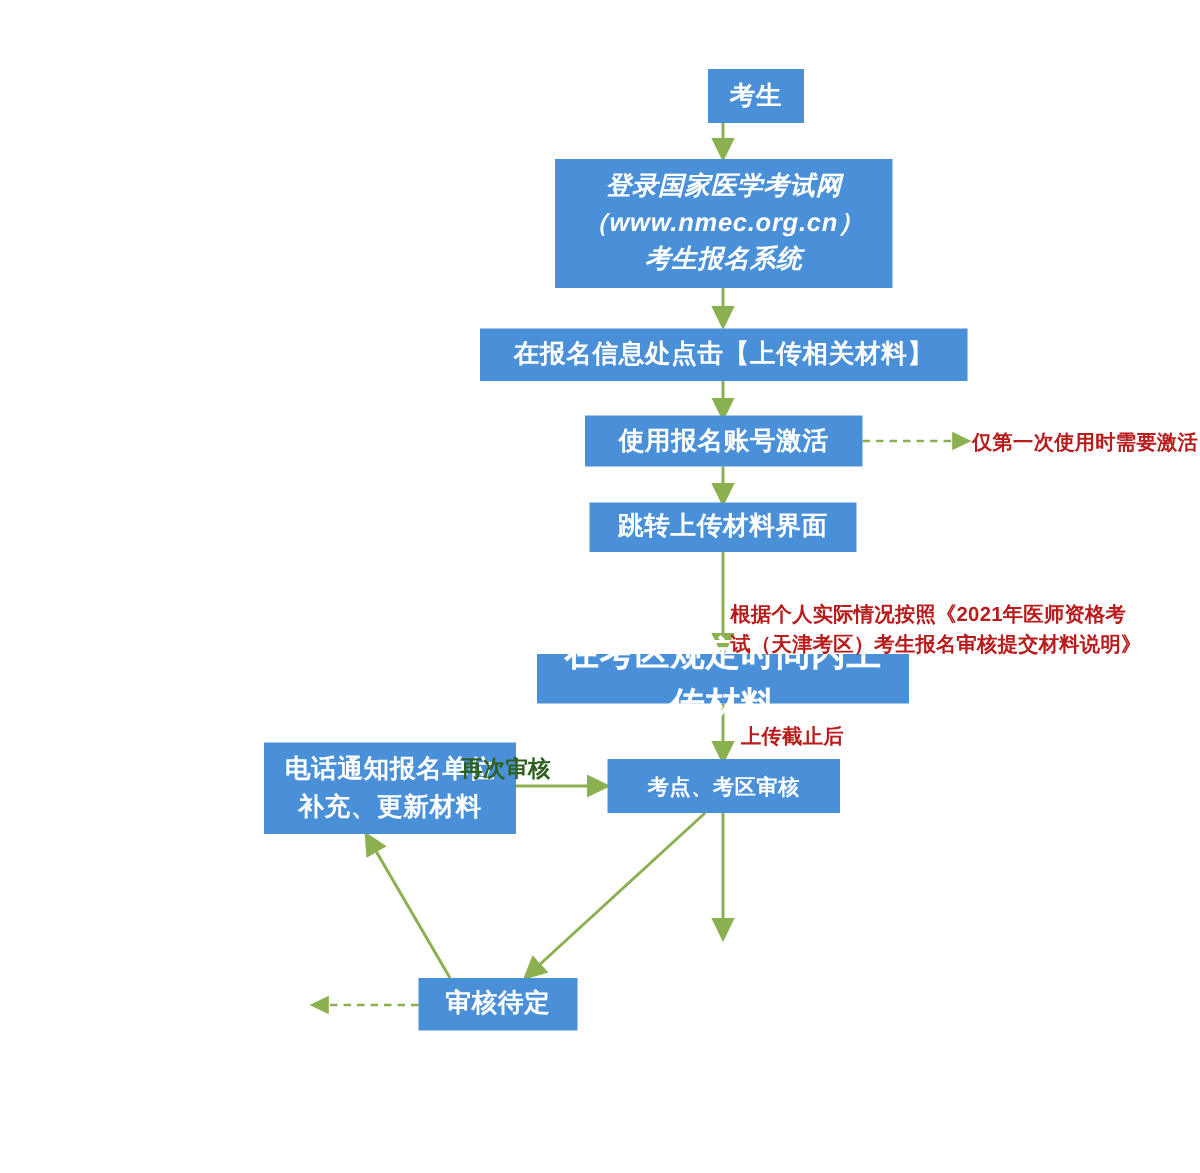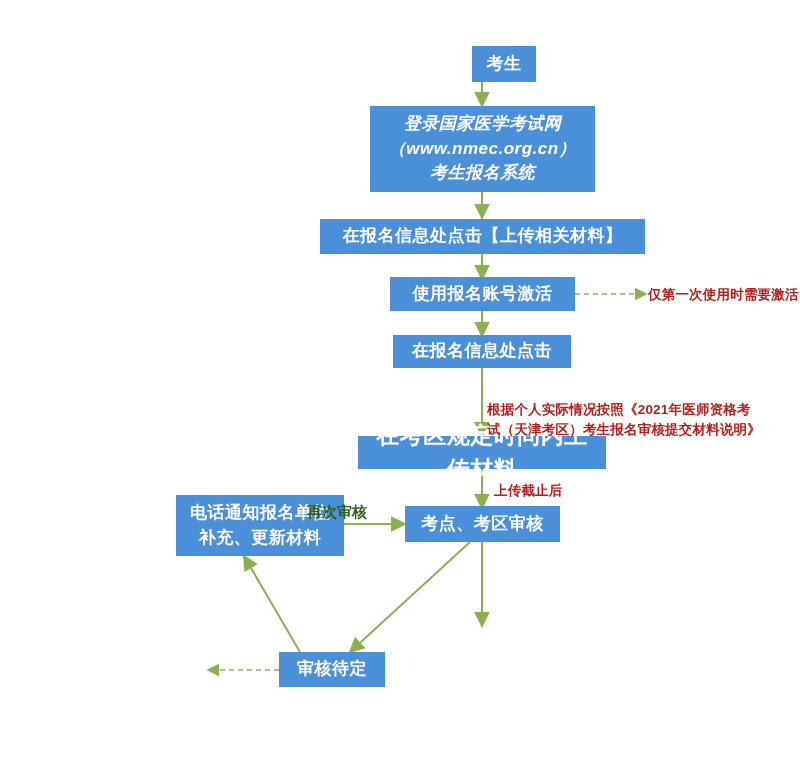--- a/index.html
+++ b/index.html
@@ -38,21 +38,21 @@
     line-height: 1.45;
     padding: 4px 8px;
     letter-spacing: 0.5px;
   }
   .node.n-kaosheng { font-size: 17px; }
   .node.n-login { font-size: 17px; }
   .node.n-click { font-size: 17px; }
   .node.n-activate { font-size: 17px; }
   .node.n-jump { font-size: 17px; }
   .node.n-upload { font-size: 23px; }
-  .node.n-review { font-size: 17px; }
+  .node.n-review { font-size: 14px; }
   .node.n-notify { font-size: 17px; }
   .node.n-pending { font-size: 17px; }
   .node.n-result { font-size: 17px; }
 
   .annot {
     position: absolute;
     color: #b91c1c;
     font-weight: bold;
     font-size: 13.5px;
     line-height: 1.5;
@@ -108,21 +108,21 @@
   <div class="node n-kaosheng" style="left:450px; top:46px; width:64px; height:36px;margin-left:22px;">考生</div>
 
   <div class="node n-login" style="left:370px; top:106px; width:225px; height:86px; white-space:pre-line;font-style:italic;">登录国家医学考试网
 （www.nmec.org.cn）
 考生报名系统</div>
 
   <div class="node n-click" style="left:320px; top:219px; width:325px; height:35px;">在报名信息处点击【上传相关材料】</div>
 
   <div class="node n-activate" style="left:390px; top:277px; width:185px; height:34px;">使用报名账号激活</div>
 
-  <div class="node n-jump" style="left:393px; top:335px; width:178px; height:33px;">在报名信息处点击</div>
+  <div class="node n-jump" style="left:393px; top:335px; width:178px; height:33px;">跳转上传材料界面</div>
 
   <div class="node n-upload" style="left:358px; top:436px; width:248px; height:33px;">在考区规定时间内上传材料</div>
 
   <div class="node n-review" style="left:405px; top:506px; width:155px; height:36px;">考点、考区审核</div>
 
   <div class="node n-notify" style="left:129px; top:495px; width:168px; height:61px; white-space:pre-line;margin-left:47px;">电话通知报名单位
 补充、更新材料</div>
 
   <div class="node n-pending" style="left:279px; top:652px; width:106px; height:35px;">审核待定</div>
 

